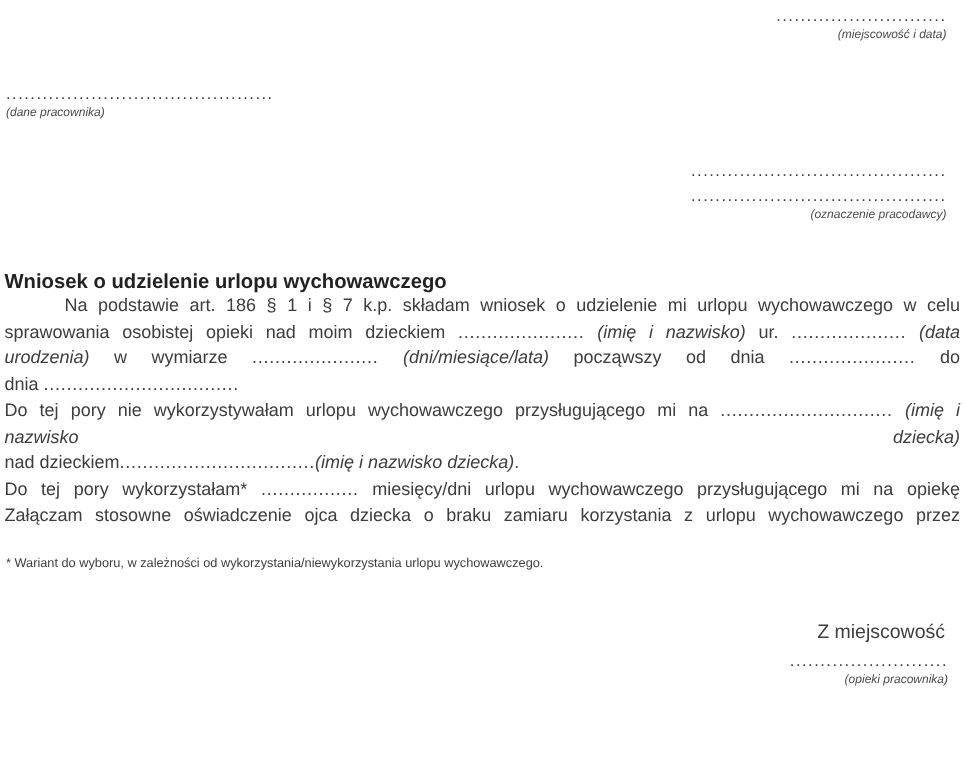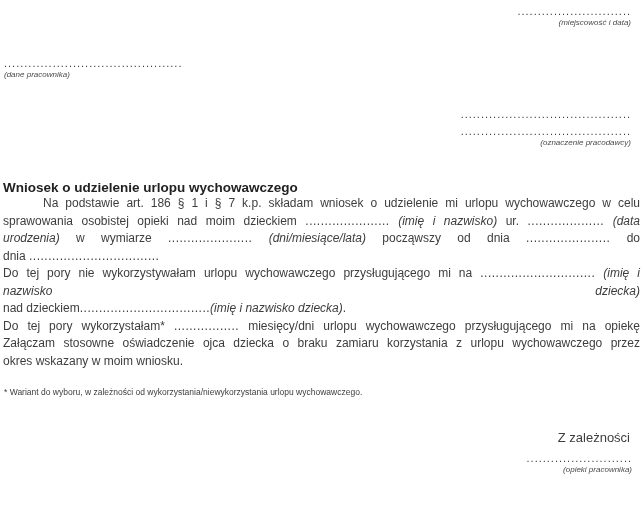--- a/index.html
+++ b/index.html
@@ -102,24 +102,23 @@
       <div class="line justify"><span class="it">urodzenia)</span><span> w wymiarze </span><span class="dots">......................</span><span> </span><span class="it">(dni/miesiące/lata)</span><span> począwszy od dnia </span><span class="dots">......................</span><span> do</span></div>
       <div class="line left"><span>dnia </span><span class="dots">..................................</span></div>
       <div class="line justify"><span>Do tej pory nie wykorzystywałam urlopu wychowawczego przysługującego mi na </span><span class="dots">..............................</span><span> </span><span class="it">(imię i</span></div>
       <div class="line split">
         <span class="it">nazwisko</span>
         <span class="it">dziecka)</span>
       </div>
       <div class="line left"><span>nad dzieckiem</span><span class="dots">..................................</span><span class="it">(imię i nazwisko dziecka)</span><span>.</span></div>
       <div class="line justify"><span>Do tej pory wykorzystałam* </span><span class="dots">.................</span><span> miesięcy/dni urlopu wychowawczego przysługującego mi na opiekę</span></div>
       <div class="line justify"><span>Załączam stosowne oświadczenie ojca dziecka o braku zamiaru korzystania z urlopu wychowawczego przez</span></div>
-      <div class="line left"><span>okres wskazany w moim wniosku.</span></div>
     </div>
 
   <div class="footnote">* Wariant do wyboru, w zależności od wykorzystania/niewykorzystania urlopu wychowawczego.</div>
 
   <div class="signature right">
-    <div class="closing">Z zależności</div>
+    <div class="closing">Z miejscowość</div>
     <div class="dotline">..........................</div>
     <div class="caption">(opieki pracownika)</div>
   </div>
 
 </div>
 
 </body></html>

